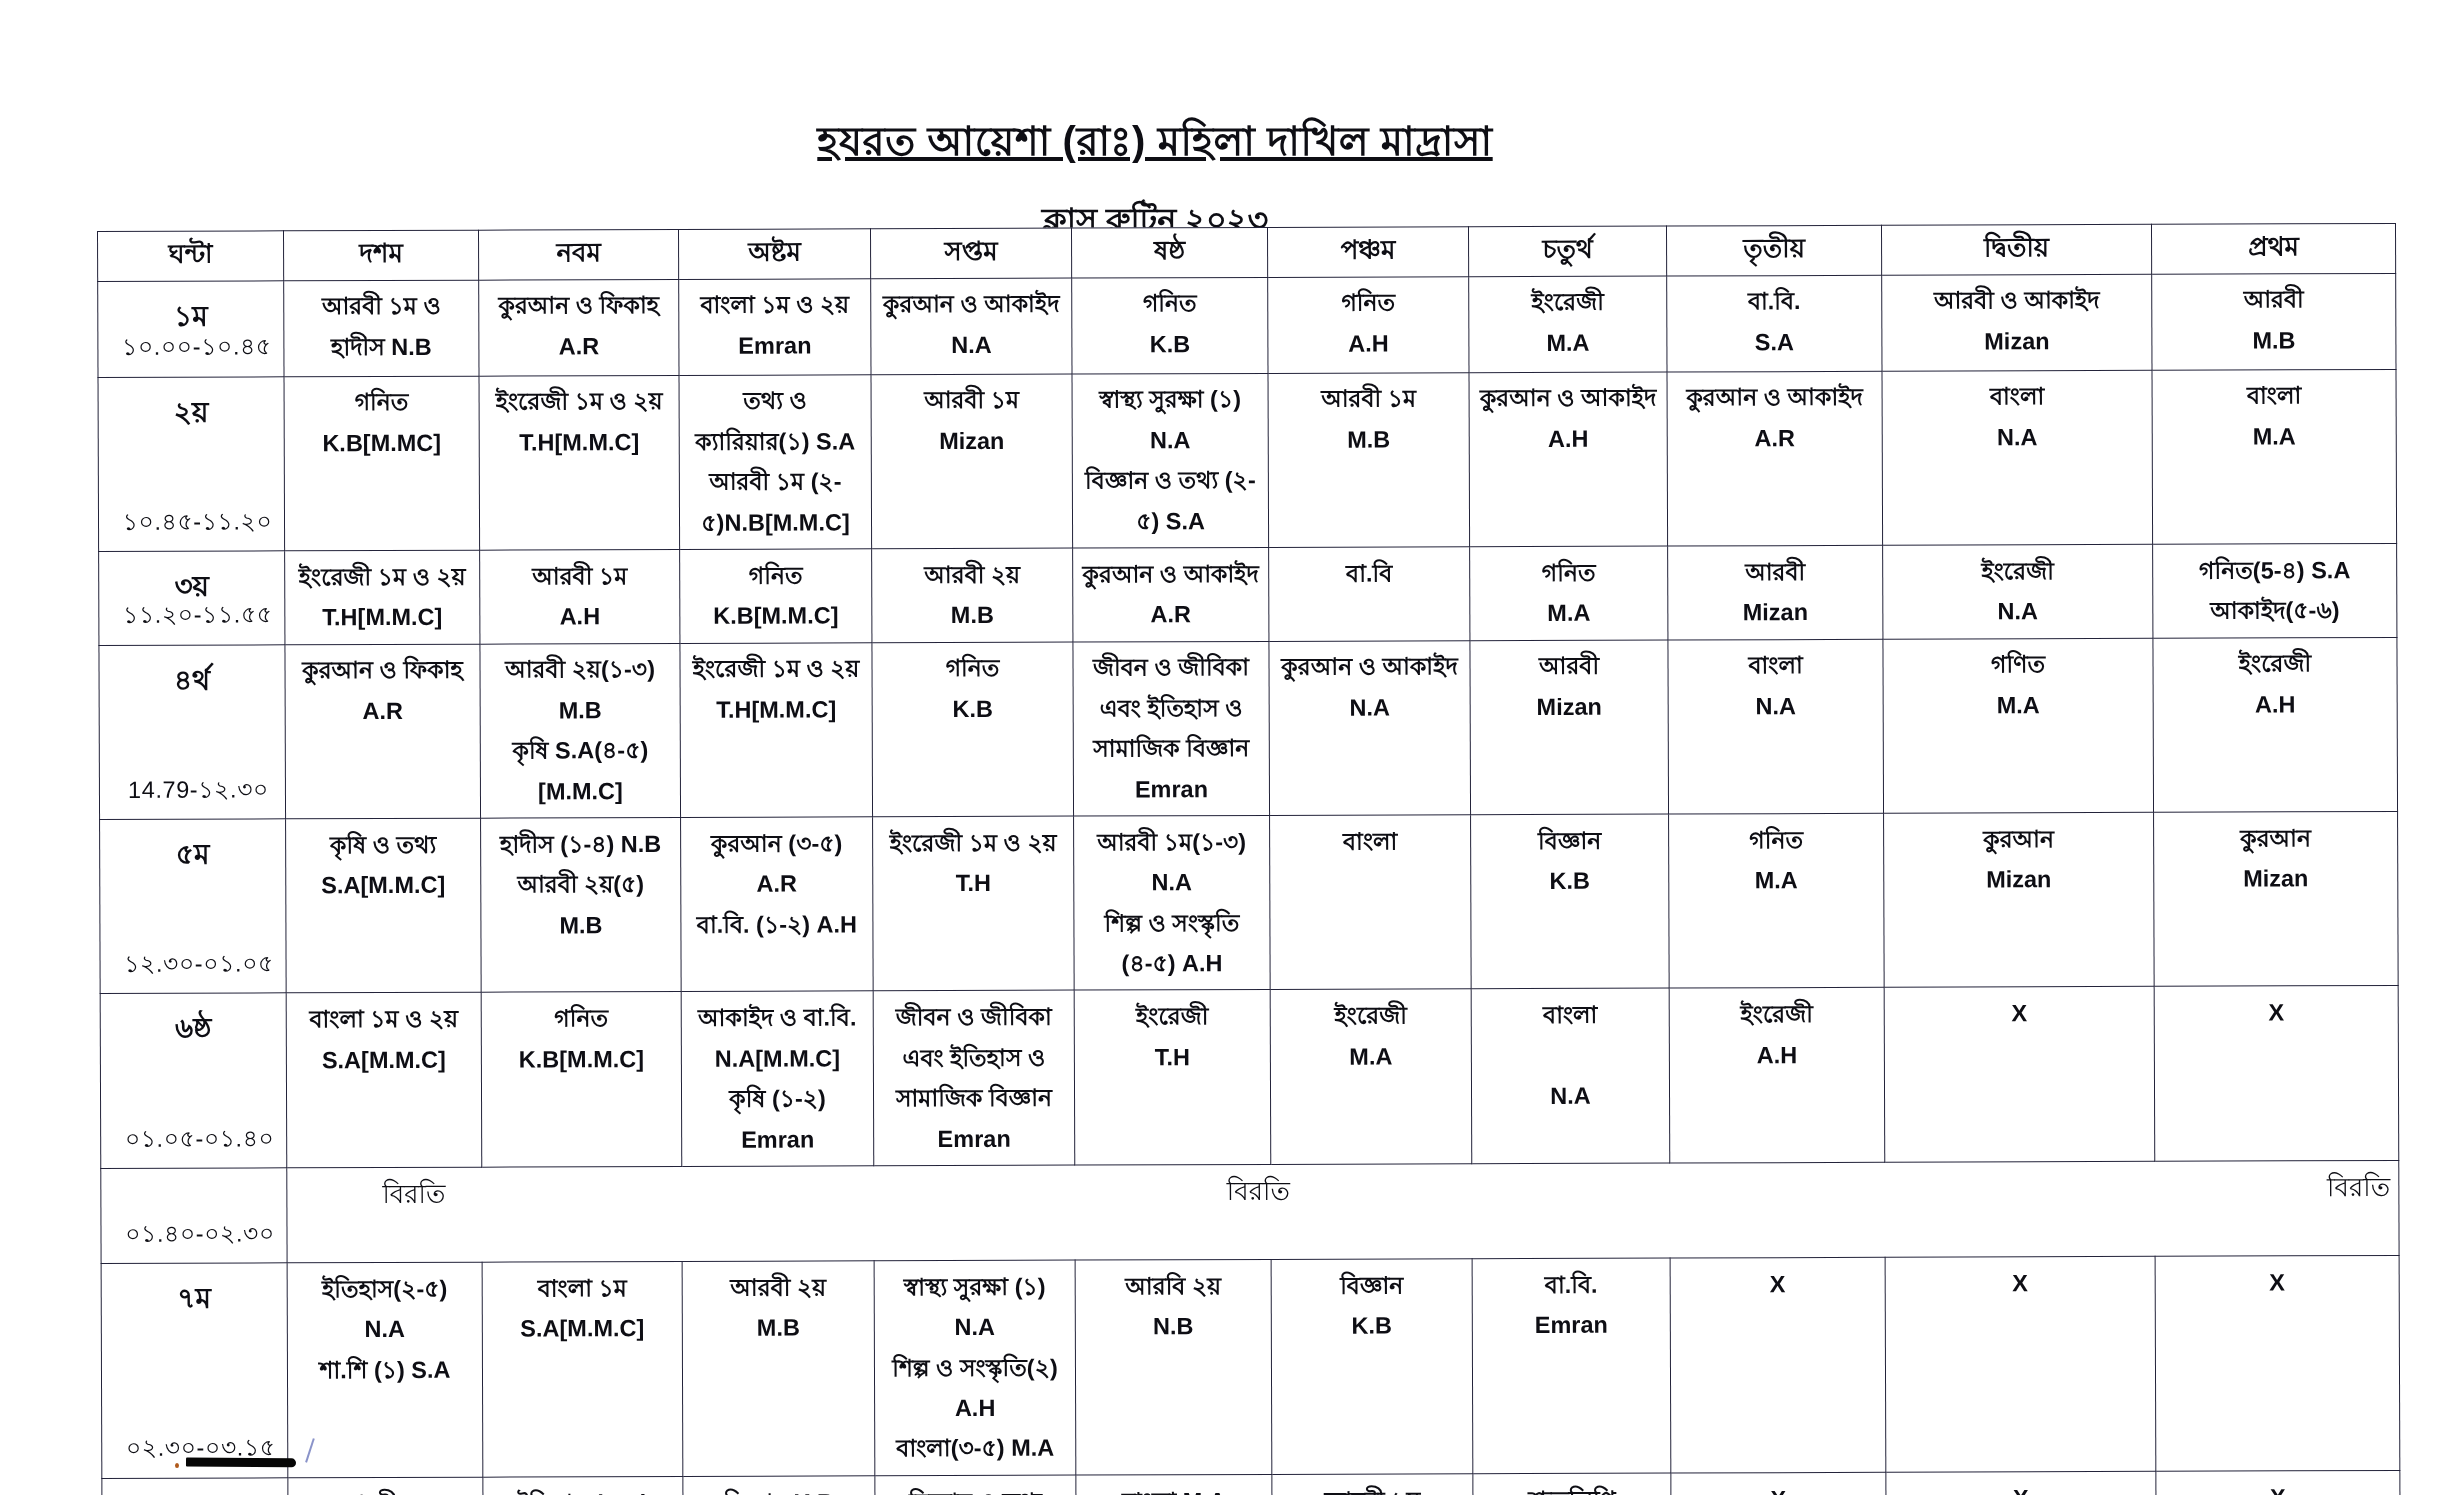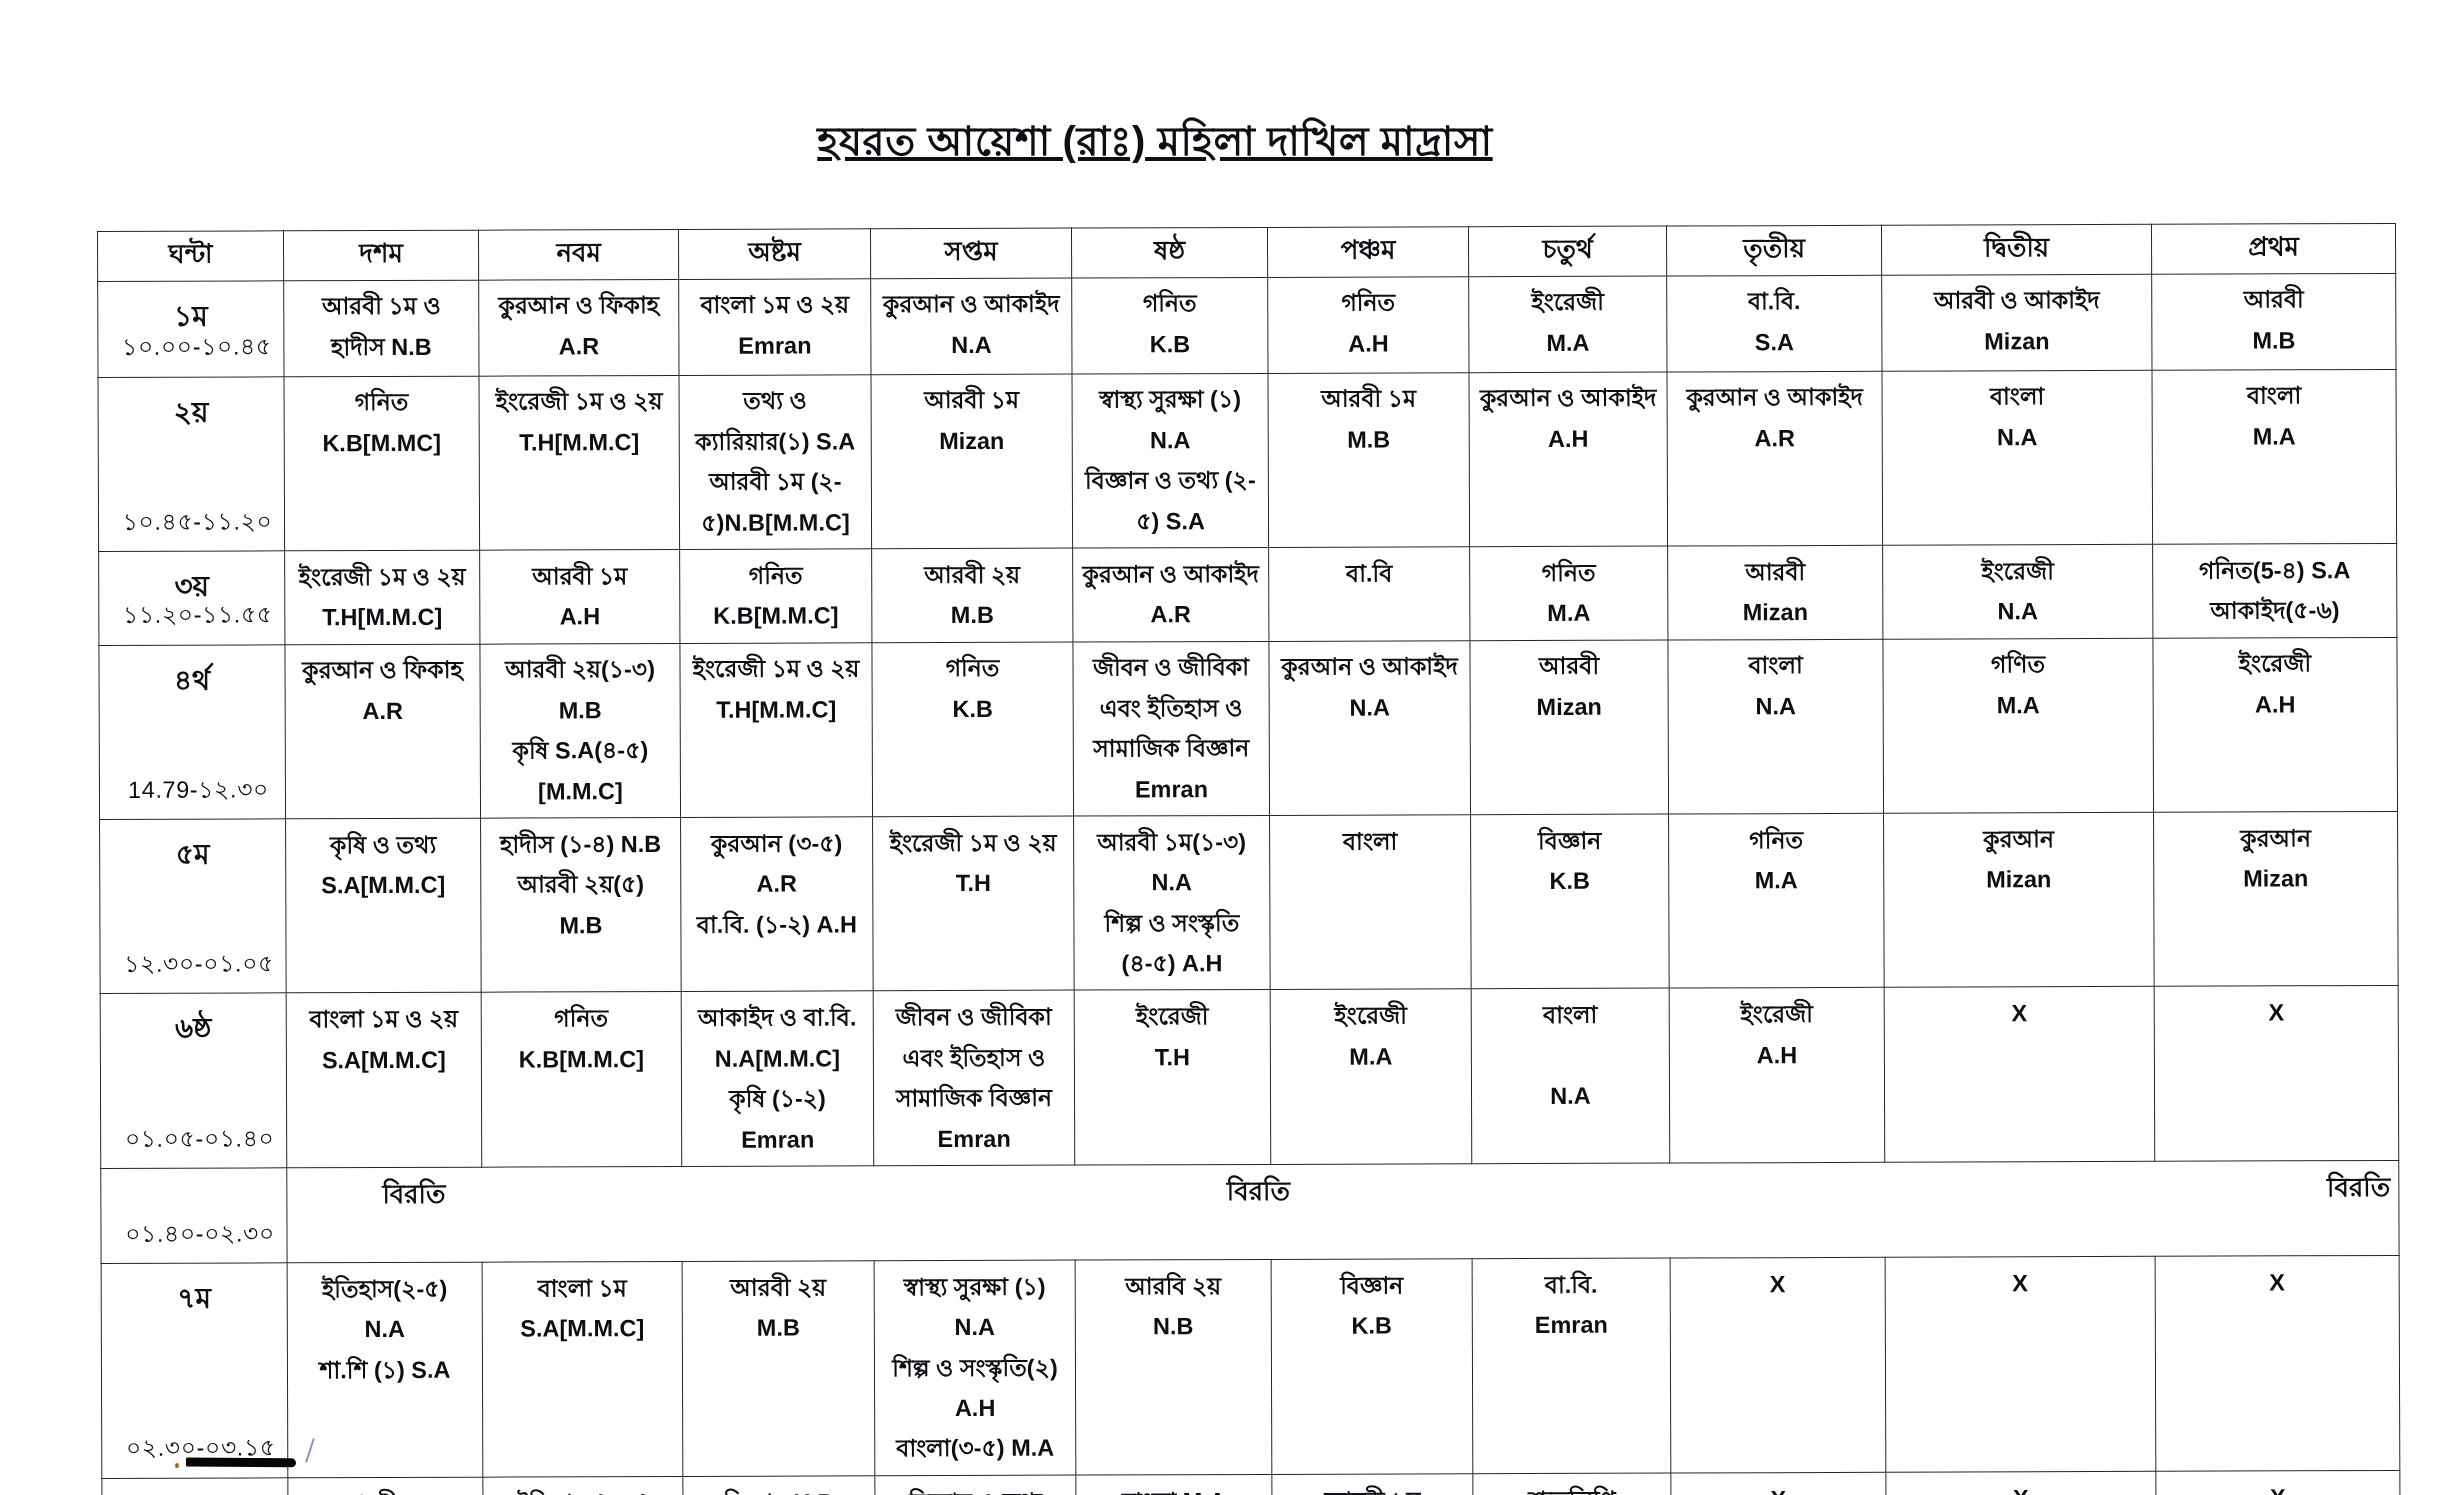--- a/index.html
+++ b/index.html
@@ -27,21 +27,21 @@
     text-align:center;vertical-align:top;padding:5.9px 3.5px;
     white-space:pre-line;word-wrap:break-word;
   }
   td.pc{position:relative;vertical-align:top;text-align:center;}
   .plabel{font-size:28px;font-weight:bold;margin-top:12px;}
   .ptime{
     position:absolute;bottom:8.2px;left:12px;right:0;
     text-align:center;font-size:23.5px;font-weight:400;letter-spacing:0.6px;
   }
   td.break-cell{position:relative;}
-  .break-label{position:absolute;top:5.9px;font-size:26px;font-weight:700;}
+  .break-label{position:absolute;top:5.9px;font-size:26px;font-weight:400;}
   .bl-1{left:4.5%;}
   .bl-2{left:44.5%;}
   .bl-3{left:auto;right:8.2px;}
 
   .scan-smudge{
     position:absolute;left:186px;top:1458px;width:110px;height:8.8px;
     background:#060606;border-radius:1.2px 5.3px 5.3px 1.2px;transform:rotate(0.4deg);
   }
   .scan-dot{
     position:absolute;left:175px;top:1463px;width:4.1px;height:5.3px;
@@ -50,20 +50,21 @@
   .scan-slash{
     position:absolute;left:309px;top:1438px;width:2.3px;height:24.6px;
     background:#8a93c9;transform:rotate(18deg);
   }
 </style>
 </head>
 <body>
 
 <div class="heading">
   <h1 class="school-name">হযরত আয়েশা (রাঃ) মহিলা দাখিল মাদ্রাসা</h1>
+  <h2 class="routine-title">ক্লাস রুটিন ২০২৩</h2>
 </div>
 
 <table class="routine">
   <colgroup>
     <col style="width:186px">
       <col style="width:195px">
       <col style="width:200px">
       <col style="width:192px">
     <col style="width:201px">
       <col style="width:196px">

